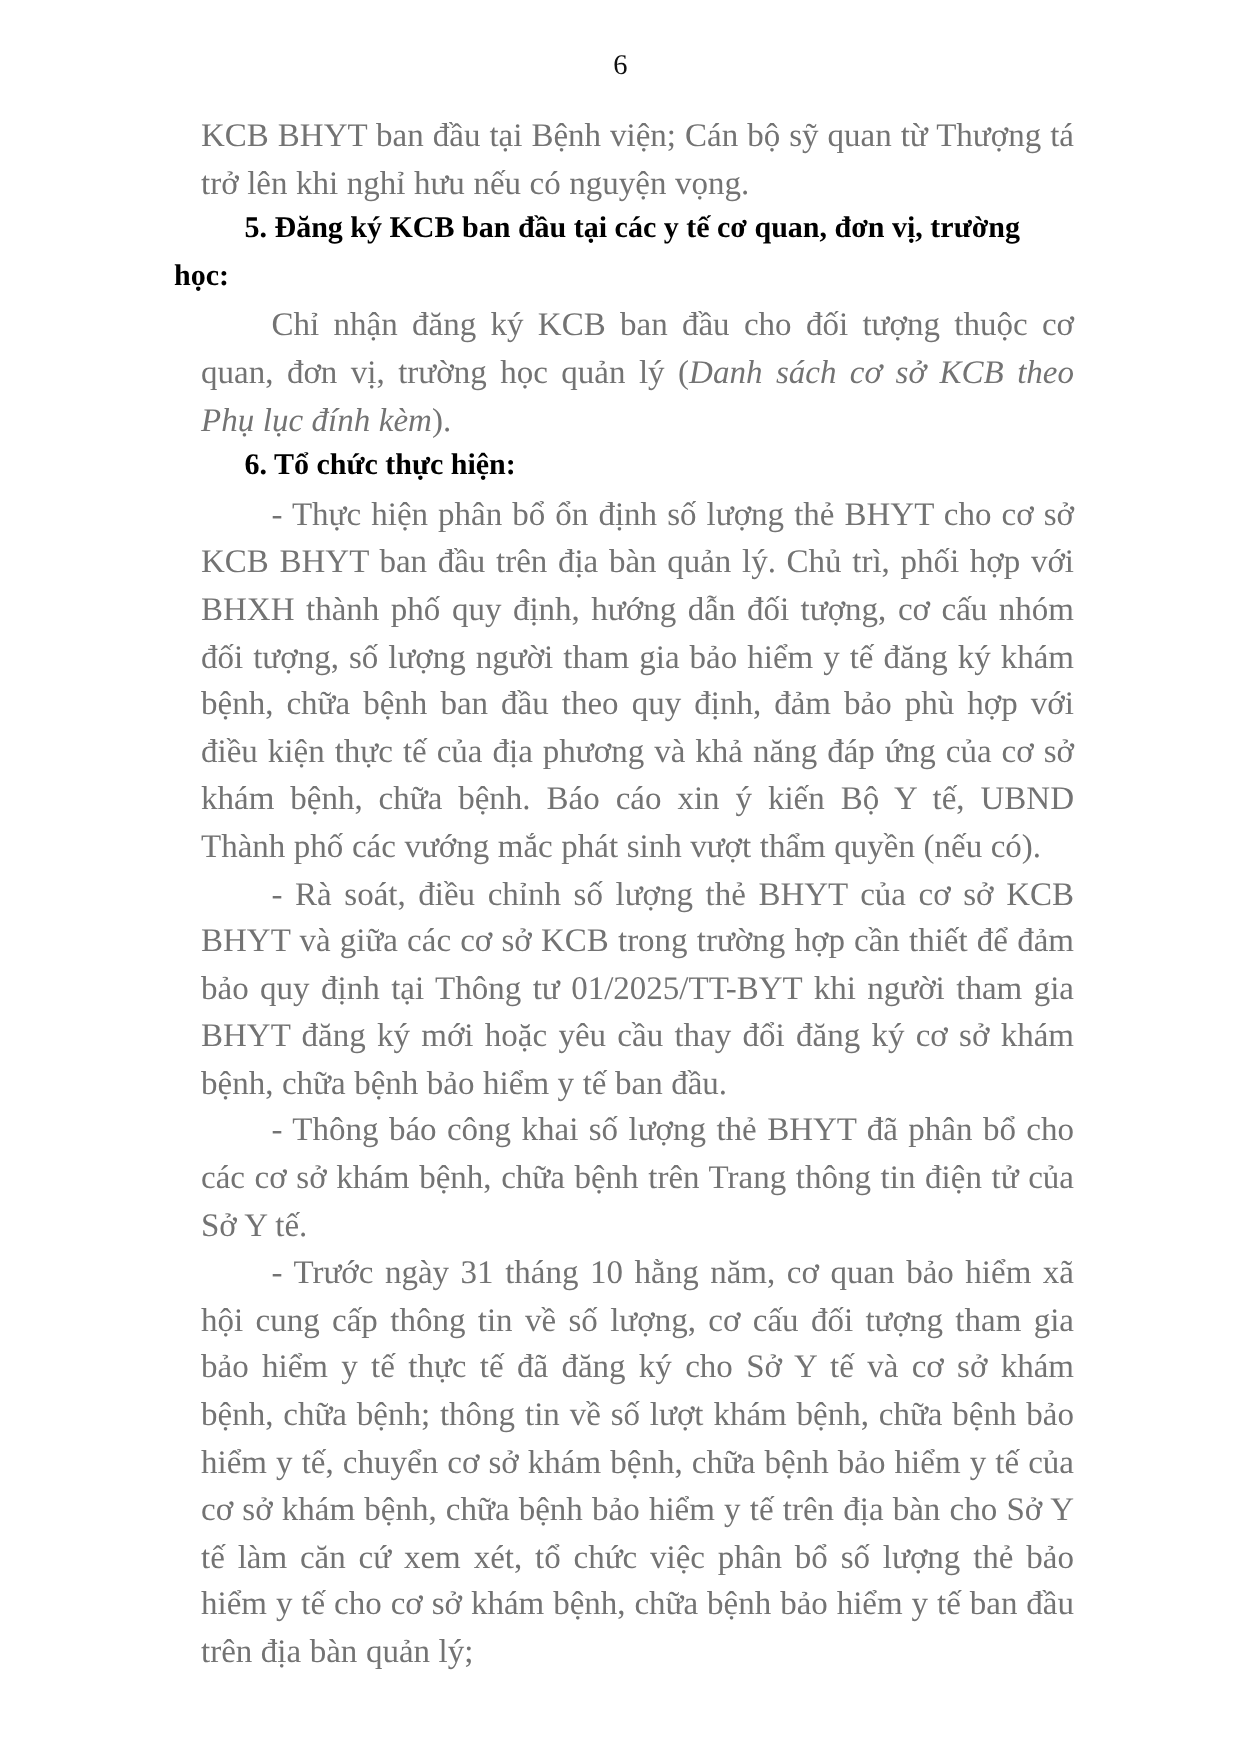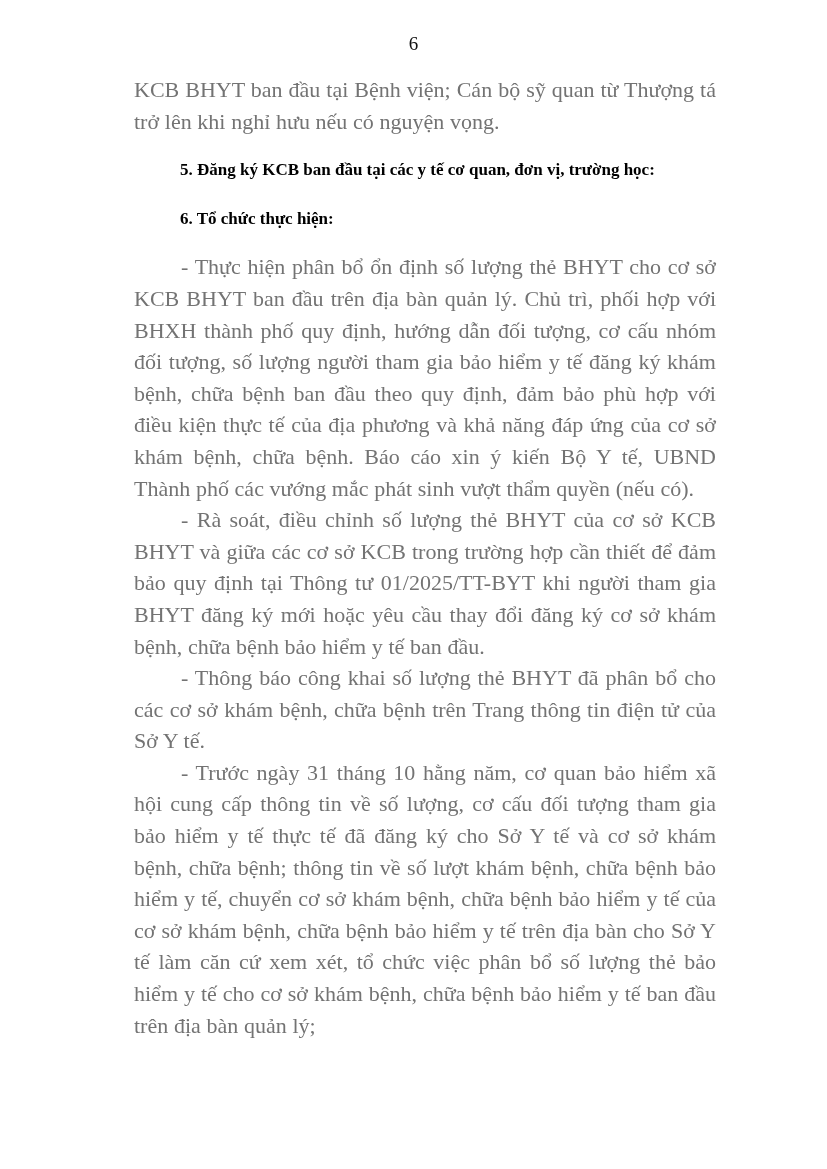--- a/index.html
+++ b/index.html
@@ -43,22 +43,22 @@
     word-spacing: 0.2px;
     color: #737373;
   }
   p.para.indent {
     text-indent: 47px;
   }
   p.para.hang {
     text-indent: 0;
   }
   h2.heading {
-    margin: 17px;
-    font-size: 17px;
+    margin: 0;
+    font-size: 20px;
     line-height: 31.6px;
     font-weight: bold;
     text-indent: 47px;
     text-align: left;
     color: #000000;
   }
   h3.subheading {
     margin: 0;
     font-size: 19.4px;
     line-height: 31.6px;
@@ -79,20 +79,21 @@
 
   <div class="page-number">6</div>
 
   <div class="content">
 
     <p class="para hang">KCB BHYT ban đầu tại Bệnh viện; Cán bộ sỹ quan từ Thượng tá trở lên khi nghỉ hưu nếu có nguyện vọng.</p>
 
 
     <h2 class="heading">5. Đăng ký KCB ban đầu tại các y tế cơ quan, đơn vị, trường học:</h2>
 
+    <p class="para indent"><span>Chỉ nhận đăng ký KCB ban đầu cho đối tượng thuộc cơ quan, đơn vị, trường học quản lý (</span><span class="italic">Danh sách cơ sở KCB theo Phụ lục đính kèm</span><span>).</span></p>
 
     <h2 class="heading">6. Tổ chức thực hiện:</h2>
 
 
     <p class="para indent">- Thực hiện phân bổ ổn định số lượng thẻ BHYT cho cơ sở KCB BHYT ban đầu trên địa bàn quản lý. Chủ trì, phối hợp với BHXH thành phố quy định, hướng dẫn đối tượng, cơ cấu nhóm đối tượng, số lượng người tham gia bảo hiểm y tế đăng ký khám bệnh, chữa bệnh ban đầu theo quy định, đảm bảo phù hợp với điều kiện thực tế của địa phương và khả năng đáp ứng của cơ sở khám bệnh, chữa bệnh. Báo cáo xin ý kiến Bộ Y tế, UBND Thành phố các vướng mắc phát sinh vượt thẩm quyền (nếu có).</p>
 
 
     <p class="para indent">- Rà soát, điều chỉnh số lượng thẻ BHYT của cơ sở KCB BHYT và giữa các cơ sở KCB trong trường hợp cần thiết để đảm bảo quy định tại Thông tư 01/2025/TT-BYT khi người tham gia BHYT đăng ký mới hoặc yêu cầu thay đổi đăng ký cơ sở khám bệnh, chữa bệnh bảo hiểm y tế ban đầu.</p>
 
     <p class="para indent">- Thông báo công khai số lượng thẻ BHYT đã phân bổ cho các cơ sở khám bệnh, chữa bệnh trên Trang thông tin điện tử của Sở Y tế.</p>

